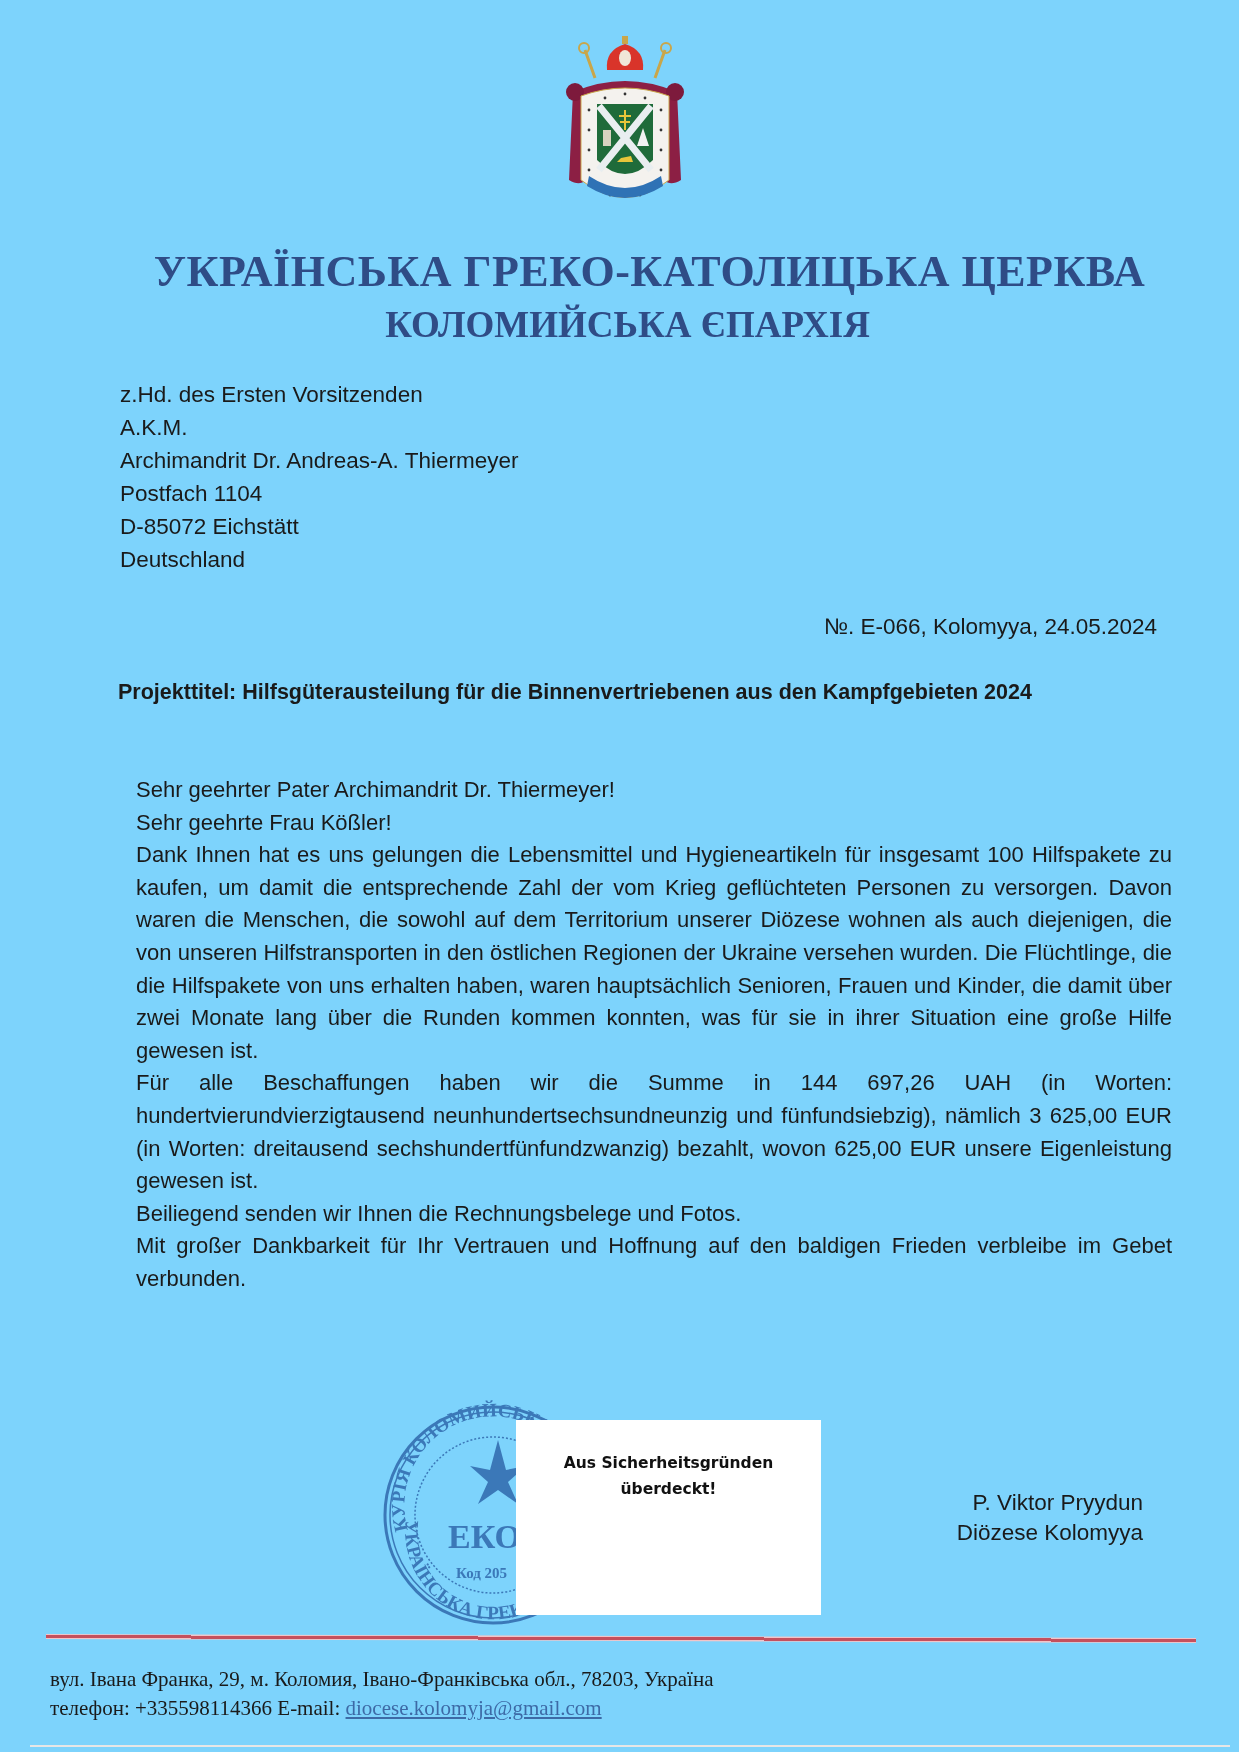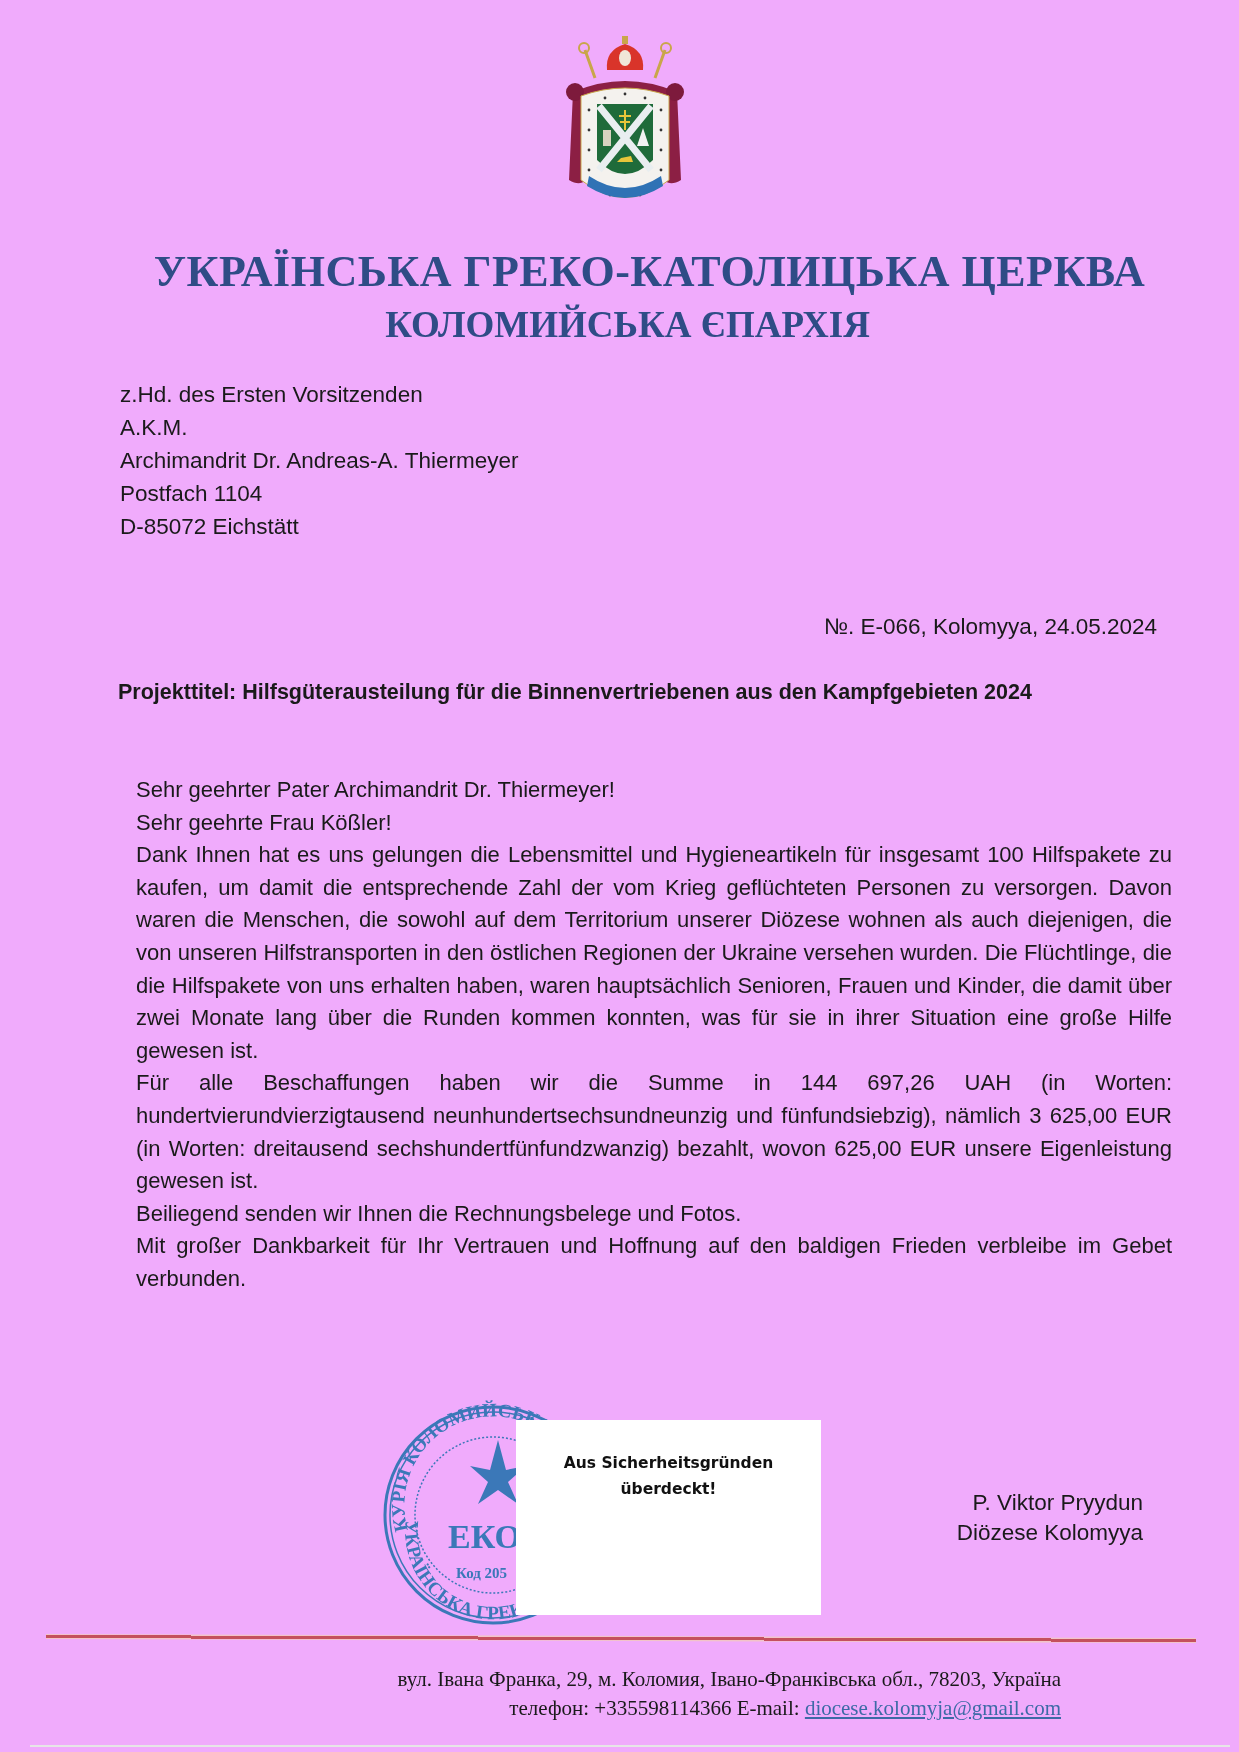--- a/index.html
+++ b/index.html
@@ -1,17 +1,17 @@
 <!DOCTYPE html>
 <html><head>
 <meta charset="utf-8">
 <style>
   html, body { margin: 0; padding: 0; background: #ffffff; }
   body { width: 1239px; height: 1752px; position: relative; overflow: hidden; color: #1a1a1a; }
-  .page { position: absolute; left: 0; top: 0; width: 1239px; height: 1752px; background: #f0abfc; }
+  .page { position: absolute; left: 0; top: 0; width: 1239px; height: 1752px; background: #7dd3fc; }
 
   
   .crest { position: absolute; left: 565px; top: 30px; width: 120px; height: 180px; }
 
   .org-title { position: absolute; left: 0; width: 1239px; text-align: center;
     font-family: "Liberation Serif", "DejaVu Serif", serif; font-weight: bold; color: #2f4c86; }
   .org-title.l1 { top: 246px; font-size: 44px; letter-spacing: 0.5px; padding-left: 60px; box-sizing: border-box; }
   .org-title.l2 { top: 303px; font-size: 37px; padding-left: 16px; box-sizing: border-box; }
 
   .body-font { font-family: "Liberation Sans", "DejaVu Sans", sans-serif; }
@@ -33,21 +33,21 @@
 
   .redact { position: absolute; left: 516px; top: 1420px; width: 305px; height: 195px; background: #ffffff; }
   .redact-text { position: absolute; left: 0; right: 0; top: 30px; text-align: center;
     font-family: "DejaVu Sans", sans-serif; font-weight: bold; font-size: 15.5px; line-height: 26px; color: #111; }
 
   .signature { position: absolute; right: 96px; top: 1488px; text-align: right; font-size: 22.5px; line-height: 30px; }
 
   .rule { position: absolute; left: 46px; top: 1636px; width: 1150px; height: 5px; transform: rotate(0.2deg);
     background: linear-gradient(#f2c4c8 0 20%, #c5505e 20% 80%, #f2c4c8 80% 100%); }
 
-  .footer { position: absolute; left: 0; width: 1061px; text-align: right;
+  .footer { position: absolute; left: 0; width: 1061px; text-align: left;
     font-family: "Liberation Serif", "DejaVu Serif", serif; font-size: 21px; color: #1a1a1a; padding-left: 50px; box-sizing: border-box; }
   .footer.f1 { top: 1667px; }
   .footer.f2 { top: 1696px; }
   .footer a { color: #3d6aa6; text-decoration: underline; }
   .scanline { position: absolute; left: 30px; top: 1745px; width: 1200px; height: 2px; background: #e6e6e6; }
 </style>
 </head>
 <body>
 
 <div class="page">
@@ -95,20 +95,21 @@
 
   <div class="org-title l1">УКРАЇНСЬКА ГРЕКО-КАТОЛИЦЬКА ЦЕРКВА</div>
   <div class="org-title l2">КОЛОМИЙСЬКА ЄПАРХІЯ</div>
 
   <div class="address body-font">
     <div>z.Hd. des Ersten Vorsitzenden</div>
     <div>A.K.M.</div>
     <div>Archimandrit Dr. Andreas-A. Thiermeyer</div>
     <div>Postfach 1104</div>
     <div>D-85072 Eichstätt</div>
+    <div>Deutschland</div>
   </div>
 
   <div class="refline body-font">№. E-066, Kolomyya, 24.05.2024</div>
 
   <div class="project body-font">Projekttitel: Hilfsgüterausteilung für die Binnenvertriebenen aus den Kampfgebieten 2024</div>
 
   <div class="letter body-font">
     <p class="nojust">Sehr geehrter Pater Archimandrit Dr. Thiermeyer!</p>
     <p class="nojust">Sehr geehrte Frau Kößler!</p>
     <p>Dank Ihnen hat es uns gelungen die Lebensmittel und Hygieneartikeln für insgesamt 100 Hilfspakete zu kaufen, um damit die entsprechende Zahl der vom Krieg geflüchteten Personen zu versorgen. Davon waren die Menschen, die sowohl auf dem Territorium unserer Diözese wohnen als auch diejenigen, die von unseren Hilfstransporten in den östlichen Regionen der Ukraine versehen wurden. Die Flüchtlinge, die die Hilfspakete von uns erhalten haben, waren hauptsächlich Senioren, Frauen und Kinder, die damit über zwei Monate lang über die Runden kommen konnten, was für sie in ihrer Situation eine große Hilfe gewesen ist.</p>

